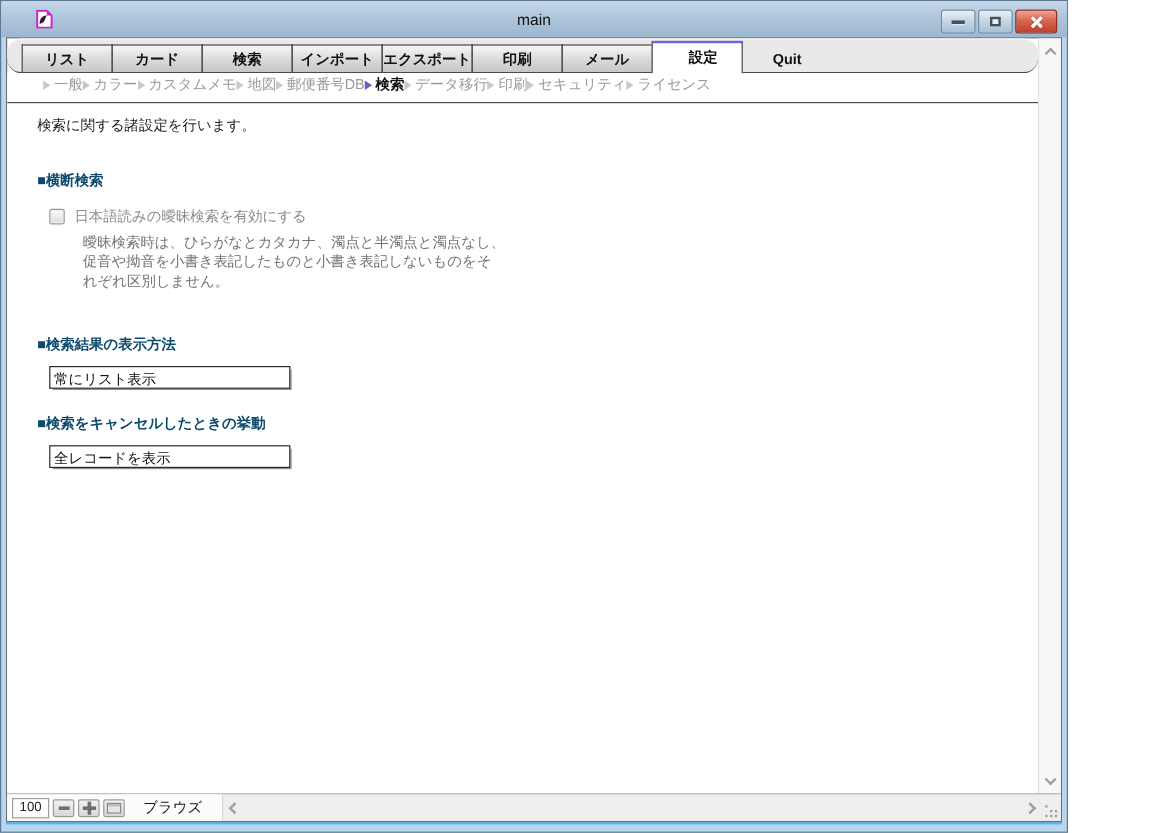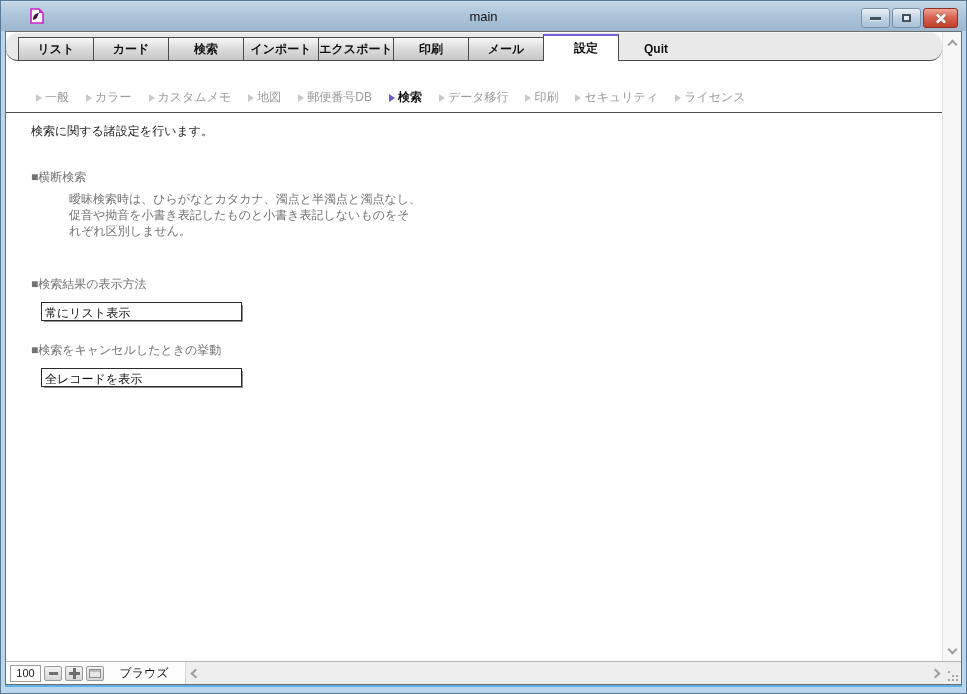--- a/index.html
+++ b/index.html
@@ -1,19 +1,19 @@
 <!DOCTYPE html>
 <html><head>
 <meta charset="utf-8">
 <style>
   * { box-sizing: border-box; margin: 0; padding: 0; }
   body { font-family: "Liberation Sans", sans-serif; background: #fff; }
 
   .window {
-    position: relative; width: 967px; height: 694px;
+    position: relative; width: 890px; height: 694px;
     border: 1px solid #5a7a96; background: #b9d6ec;
   }
   
   .titlebar {
     height: 30px; display: flex; align-items: center;
     background: linear-gradient(#c6d8e9, #aec5da 45%, #9db7cf);
     position: relative; padding: 0 6px;
   }
   .app-icon { width: 16px; height: 16px; margin-left: 22px; }
   .window-title {
@@ -66,36 +66,36 @@
   }
   .tab.selected {
     height: 27px; margin-bottom: -1px; position: relative; z-index: 2;
     background: #fff; border-top: 2px solid #7163d8; padding-left: 10px;
   }
   .tab.quit { border: none; background: transparent; }
 
   
   .content { flex: 1; background: #fff; overflow: hidden; display: flex; flex-direction: column; }
   .subnav {
-    display: flex; align-items: center; gap: 17px;
-    padding: 28px 0 6px 30px; font-size: 12px; white-space: nowrap;
+    display: flex; align-items: center; 
+    padding: 1px 0 6px 30px; font-size: 12px; white-space: nowrap;
   }
   .subnav-item { display: inline-flex; align-items: center; color: #9a9a9a; cursor: default; }
   .subnav-item .tri {
     width: 0; height: 0; border-left: 6px solid #c9c9c9;
     border-top: 4px solid transparent; border-bottom: 4px solid transparent;
     display: inline-block; margin-right: 3px;
   }
   .subnav-item.active { color: #111; font-weight: bold; }
   .subnav-item.active .tri { border-left-color: #7158cf; }
   .subnav-rule { border-bottom: 1px solid #4f4f4f; }
 
   .content-body { padding: 8px 0 0 25px; font-size: 12px; color: #1a1a1a; }
   .intro { margin-top: 2px; }
-  .section-heading { margin-top: 0; font-size: 12px; color: #737373; }
+  .section-heading { margin-top: 0; font-size: 12px; color: #0c4a6e; font-weight: bold; }
   .sec1 { margin-top: 29px; }
   .checkbox-row { display: flex; align-items: center; margin: 13px 0 0 10px; }
   .checkbox {
     width: 13px; height: 13px; border: 1px solid #999; border-radius: 2px;
     background: linear-gradient(#fdfdfd, #d9d9d9); box-shadow: inset 0 0 0 1px #efefef;
     margin-right: 8px; flex: none;
   }
   .checkbox-label { color: #8a8a8a; }
   .desc {
     margin: 5px 0 0 38px; color: #737373; line-height: 16px; white-space: pre-line;
@@ -244,20 +244,24 @@
                 <span class="tri"></span>
                 <span>ライセンス</span>
               </span>
           </div>
           <div class="subnav-rule"></div>
 
           <div class="content-body">
             <div class="intro">検索に関する諸設定を行います。</div>
 
             <div class="section-heading sec1">■横断検索</div>
+            <div class="checkbox-row">
+              <span class="checkbox"></span>
+              <span class="checkbox-label">日本語読みの曖昧検索を有効にする</span>
+            </div>
             <div class="desc">曖昧検索時は、ひらがなとカタカナ、濁点と半濁点と濁点なし、
 促音や拗音を小書き表記したものと小書き表記しないものをそ
 れぞれ区別しません。</div>
 
             <div class="section-heading sec2">■検索結果の表示方法</div>
             <div class="field">常にリスト表示</div>
 
             <div class="section-heading sec3">■検索をキャンセルしたときの挙動</div>
             <div class="field">全レコードを表示</div>
           </div>

